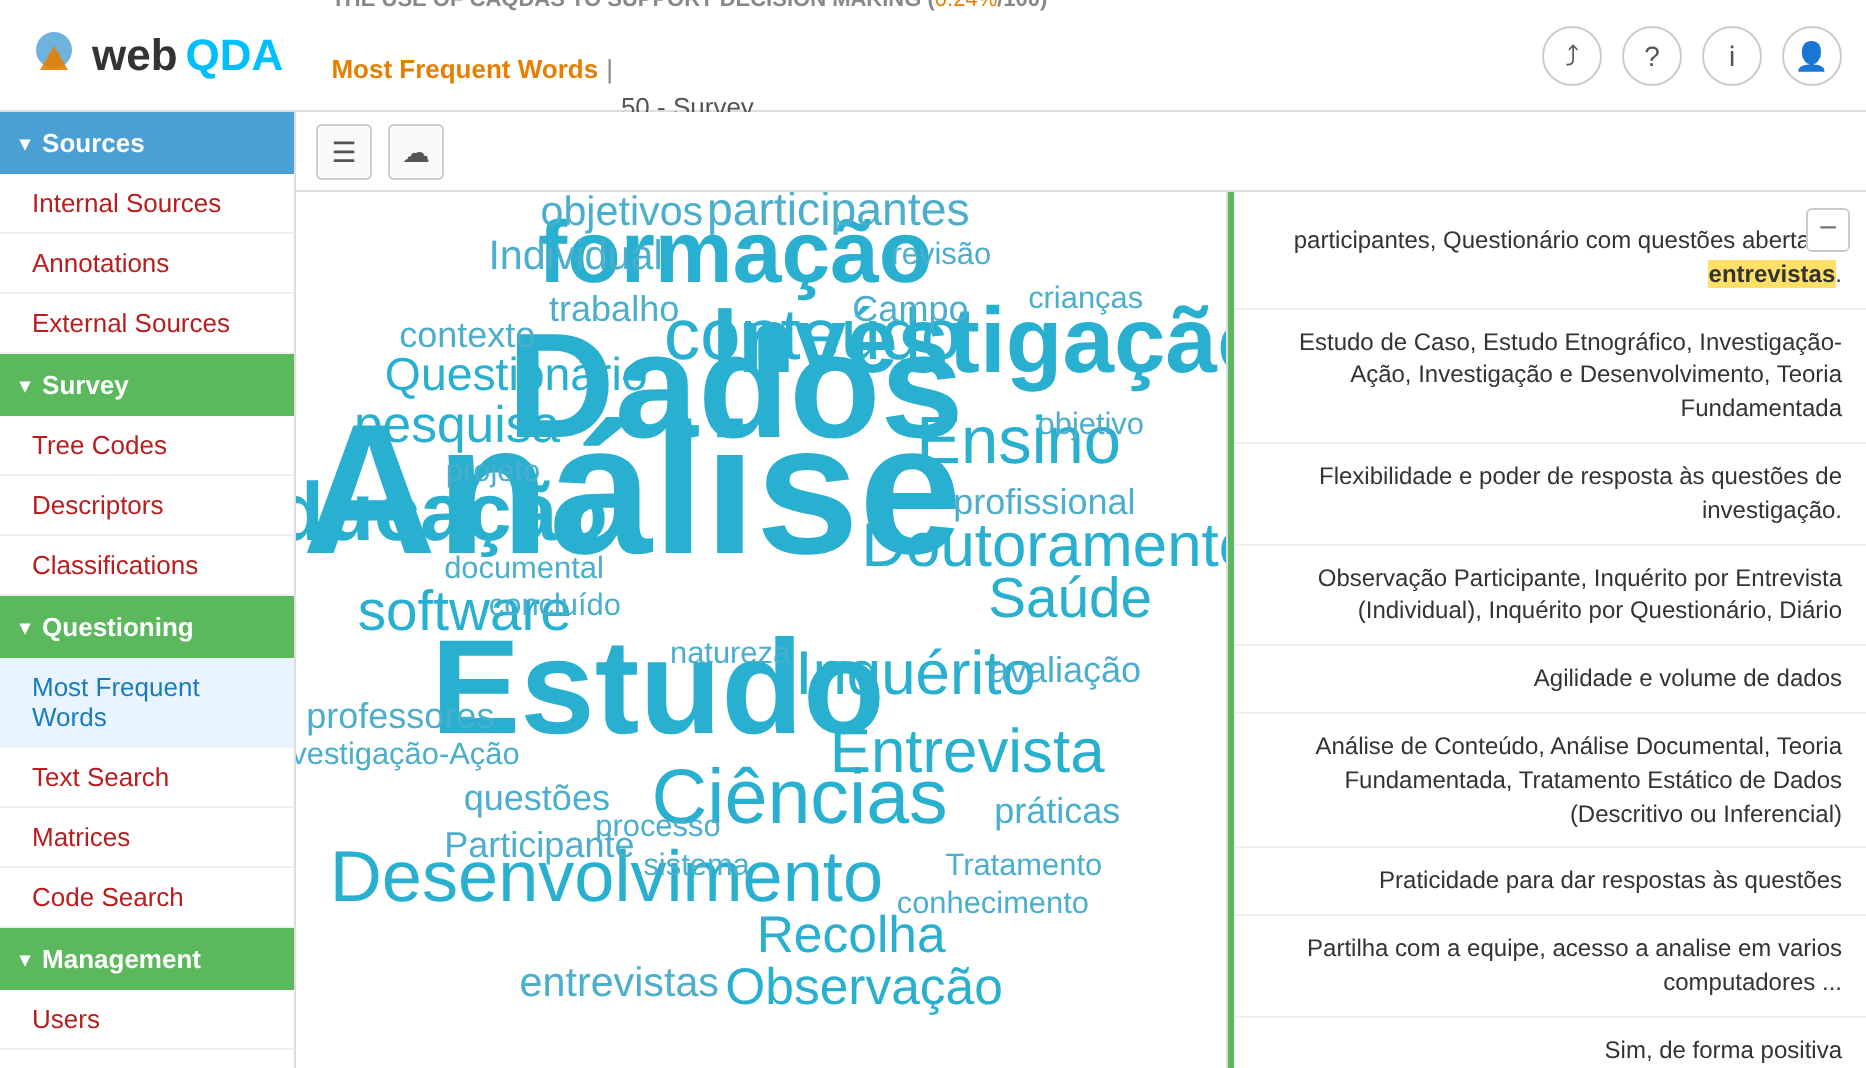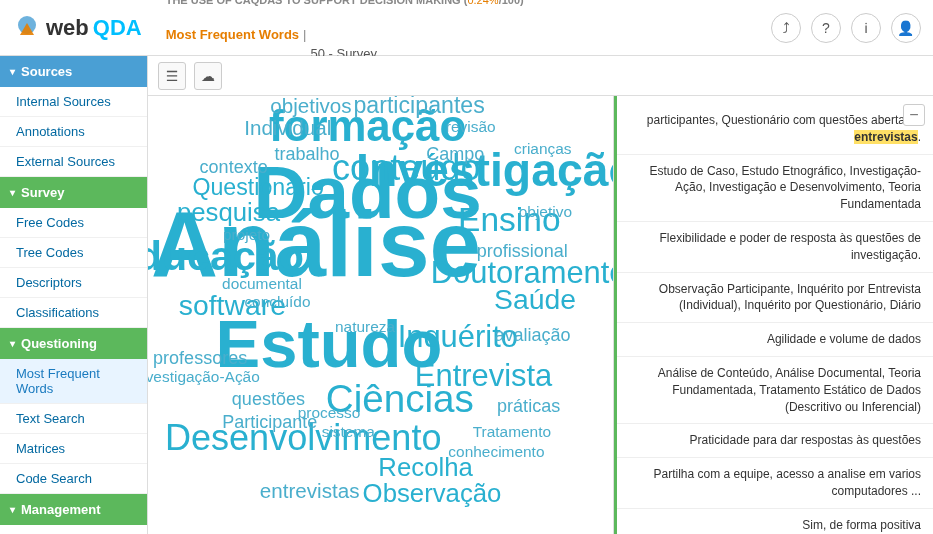--- a/index.html
+++ b/index.html
@@ -58,21 +58,21 @@
       cursor: pointer;
       display: flex;
       align-items: center;
       gap: 6px;
     }
     .sidebar-section-header.green { background: #5cb85c; }
     .sidebar-section-header.blue { background: #4a9fd4; }
 
     .sidebar-item {
       padding: 7px 12px 7px 16px;
-      color: #0369a1;
+      color: #b91c1c;
       font-size: 13px;
       cursor: pointer;
       border-bottom: 1px solid #f0f0f0;
     }
     .sidebar-item.active { background: #e8f4ff; color: #1a7abf; }
 
     .sidebar-chevron { font-size: 10px; }
 
     
     #content { flex: 1; display: flex; flex-direction: column; overflow: hidden; }
@@ -213,23 +213,20 @@
     <div class="sidebar-item">
       <span>Annotations</span>
     </div>
     <div class="sidebar-item">
       <span>External Sources</span>
     </div>
 
     <div class="sidebar-section-header green">
       <span class="sidebar-chevron">▾</span>
       <span>Survey</span>
-    </div>
-    <div class="sidebar-item">
-      <span>Free Codes</span>
     </div>
     <div class="sidebar-item">
       <span>Tree Codes</span>
     </div>
     <div class="sidebar-item">
       <span>Descriptors</span>
     </div>
     <div class="sidebar-item">
       <span>Classifications</span>
     </div>

